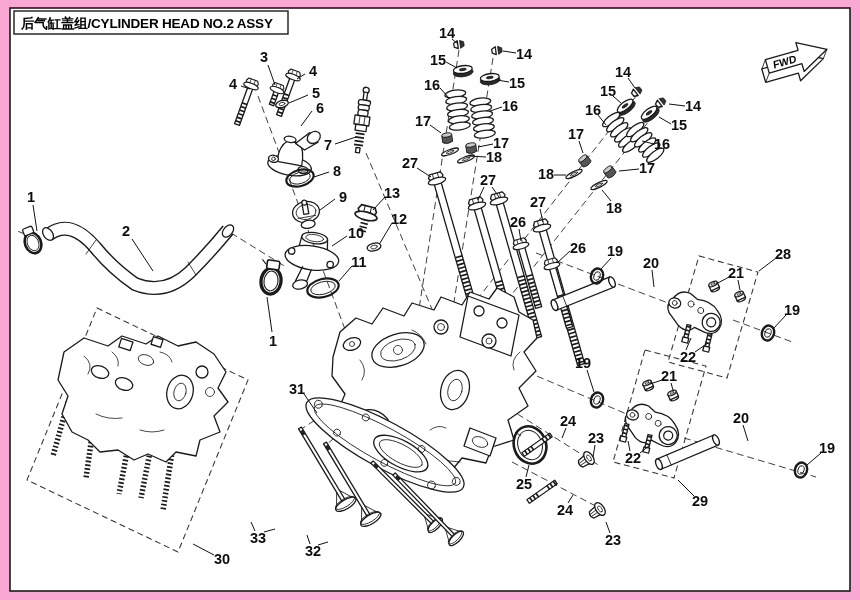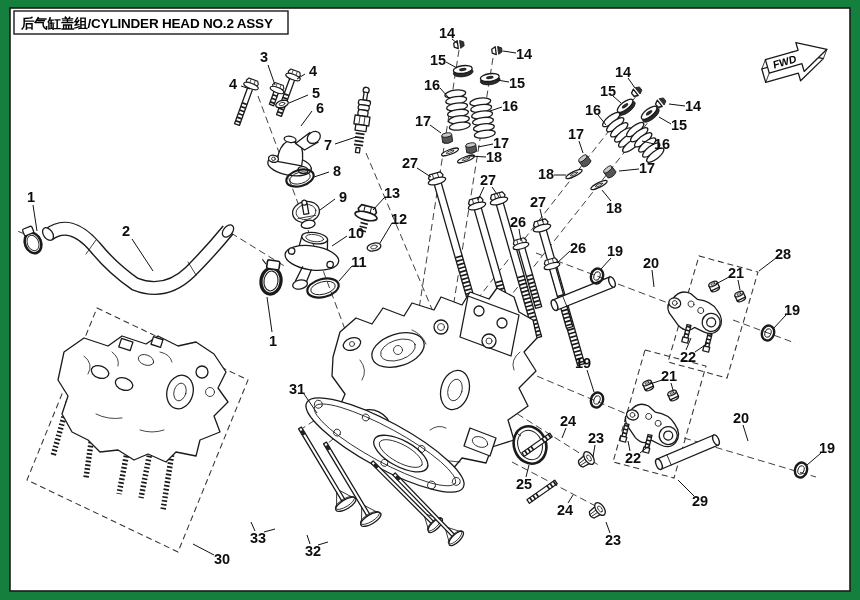--- a/index.html
+++ b/index.html
@@ -1,16 +1,16 @@
 <!DOCTYPE html>
 <html><head>
 <meta charset="utf-8">
 <style>
   html,body{margin:0;padding:0;background:#fff;}
-  .page{position:relative;width:860px;height:600px;background:#15803d;overflow:hidden;}
+  .page{position:relative;width:860px;height:600px;background:#f9a8d4;overflow:hidden;}
   svg text{user-select:none;}
   .ln{fill:none;stroke:#1a1a1a;stroke-width:1.3;stroke-linecap:round;stroke-linejoin:round;}
   .lnf{fill:#fff;stroke:#1a1a1a;stroke-width:1.3;stroke-linejoin:round;}
   .thin{stroke-width:0.8;}
   .thr{fill:none;stroke:#1a1a1a;stroke-dasharray:1.7 2.1;}
   .dash{fill:none;stroke:#2a2a2a;stroke-width:0.9;stroke-dasharray:7 4;}
   .dashbox{fill:none;stroke:#333;stroke-width:1.05;stroke-dasharray:6 3.8;}
   .leader{stroke:#111;stroke-width:1;}
   .callout-label{font:bold 14.5px "Liberation Sans",sans-serif;fill:#0d0d0d;}
   .title{font:bold 13.5px "Liberation Sans",sans-serif;fill:#000;letter-spacing:-0.2px;}

